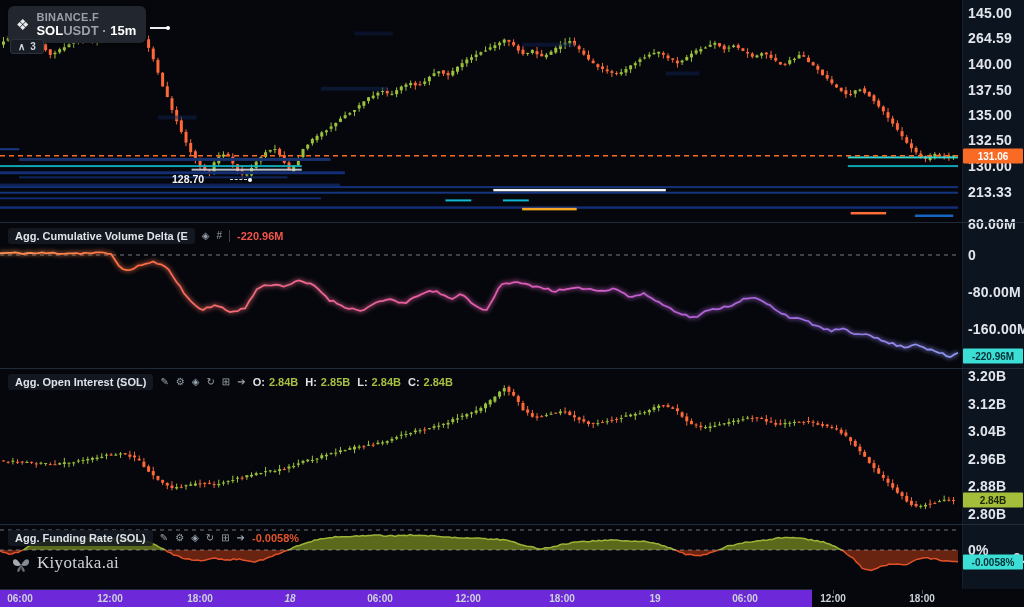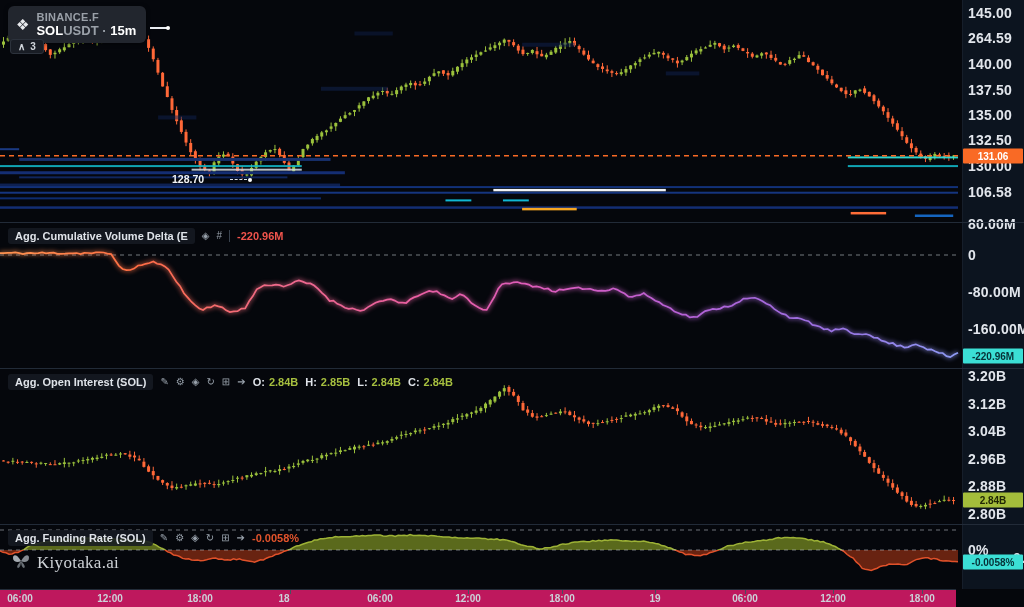--- a/index.html
+++ b/index.html
@@ -27,24 +27,24 @@
   .symbol-badge .logo{font-size:15px;color:#e8eaed;}
   .sb-l1{font-size:11px;font-weight:bold;color:#9aa0a8;letter-spacing:.3px;}
   .sb-l2{font-size:13px;font-weight:bold;color:#fff;white-space:nowrap;}
   .sb-l2 .dim{color:#9aa0a8;}
   .collapse-pill{position:absolute;left:10px;top:39px;background:#191d25;border:1px solid #2c323c;border-radius:3px;
                  padding:1px 7px;font-size:10px;font-weight:bold;color:#cfd4da;z-index:7;display:flex;gap:5px;align-items:center;}
   .marker{position:absolute;z-index:3;font-size:10.5px;font-weight:bold;color:#f2f4f6;}
   .mline{position:absolute;z-index:3;background:#e9edf2;}
   .mdot{position:absolute;z-index:3;width:4px;height:4px;border-radius:50%;background:#fff;}
   .mdash{position:absolute;z-index:3;border-top:1.5px dashed #dde2e8;}
-  .timebar{position:absolute;left:0;top:589px;width:956px;height:18px;background:#be185d;border-top:1px solid #232c39;z-index:6;}
+  .timebar{position:absolute;left:0;top:589px;width:812px;height:18px;background:#6d28d9;border-top:1px solid #232c39;z-index:6;}
   .timebar .tl{position:absolute;top:3px;transform:translateX(-50%);font-size:10px;color:#ccd2d9;font-weight:bold;}
   .timebar .tick{position:absolute;top:0;width:1px;height:4px;background:#46525f;}
-  .watermark{position:absolute;left:12px;top:553px;display:flex;align-items:flex-start;gap:7px;z-index:6;opacity:.95;}
+  .watermark{position:absolute;left:12px;top:553px;display:flex;align-items:flex-end;gap:7px;z-index:6;opacity:.95;}
   .watermark .wm-text{font-family:"Liberation Serif",serif;font-size:17px;color:#d9dde2;letter-spacing:.3px;}
 </style>
 </head>
 <body>
 
 <div class="app">
 
   <div class="panel" id="p-price" style="top:0;height:222px">
     <svg id="svg-price" width="962" height="222">
         <line x1="3.5" x2="3.5" y1="37.018843461908986" y2="47.84595007491124" stroke="#9bc13c" stroke-width="1"></line>
@@ -946,21 +946,21 @@
 
   <div class="axis-col"></div>
   <div id="axis-layer">
       <span class="axis-label" style="top: 13px;">145.00</span>
       <span class="axis-label" style="top: 38px;">264.59</span>
       <span class="axis-label" style="top: 64px;">140.00</span>
       <span class="axis-label" style="top: 90px;">137.50</span>
       <span class="axis-label" style="top: 115px;">135.00</span>
       <span class="axis-label" style="top: 140px; text-align: center;">132.50</span>
       <span class="axis-label" style="top: 166px;">130.00</span>
-      <span class="axis-label" style="top: 192px;">106.58</span>
+      <span class="axis-label" style="top: 192px;">213.33</span>
       <span class="axis-label" style="top: 224px;">80.00M</span>
       <span class="axis-label" style="top: 255px;">0</span>
       <span class="axis-label" style="top: 292px;">-80.00M</span>
       <span class="axis-label" style="top: 329px;">-160.00M</span>
       <span class="axis-label" style="top: 376px;">3.20B</span>
       <span class="axis-label" style="top: 404px;">3.12B</span>
       <span class="axis-label" style="top: 431px;">3.04B</span>
       <span class="axis-label" style="top: 459px;">2.96B</span>
       <span class="axis-label" style="top: 486px;">2.88B</span>
       <span class="axis-label" style="top: 514px;">2.80B</span>
@@ -1044,21 +1044,21 @@
   </div>
 
   <div class="timebar" id="timebar">
       <div class="tick" style="left: 20px;"></div>
       <span class="tl" style="left: 20px;">06:00</span>
       <div class="tick" style="left: 110px;"></div>
       <span class="tl" style="left: 110px;">12:00</span>
       <div class="tick" style="left: 200px;"></div>
       <span class="tl" style="left: 200px;">18:00</span>
       <div class="tick" style="left: 290px;"></div>
-      <span class="tl" style="left: 284px;">18</span>
+      <span class="tl" style="left: 290px; font-style: italic;">18</span>
       <div class="tick" style="left: 380px;"></div>
       <span class="tl" style="left: 380px;">06:00</span>
       <div class="tick" style="left: 468px;"></div>
       <span class="tl" style="left: 468px;">12:00</span>
       <div class="tick" style="left: 562px;"></div>
       <span class="tl" style="left: 562px;">18:00</span>
       <div class="tick" style="left: 655px;"></div>
       <span class="tl" style="left: 655px;">19</span>
       <div class="tick" style="left: 745px;"></div>
       <span class="tl" style="left: 745px;">06:00</span>

